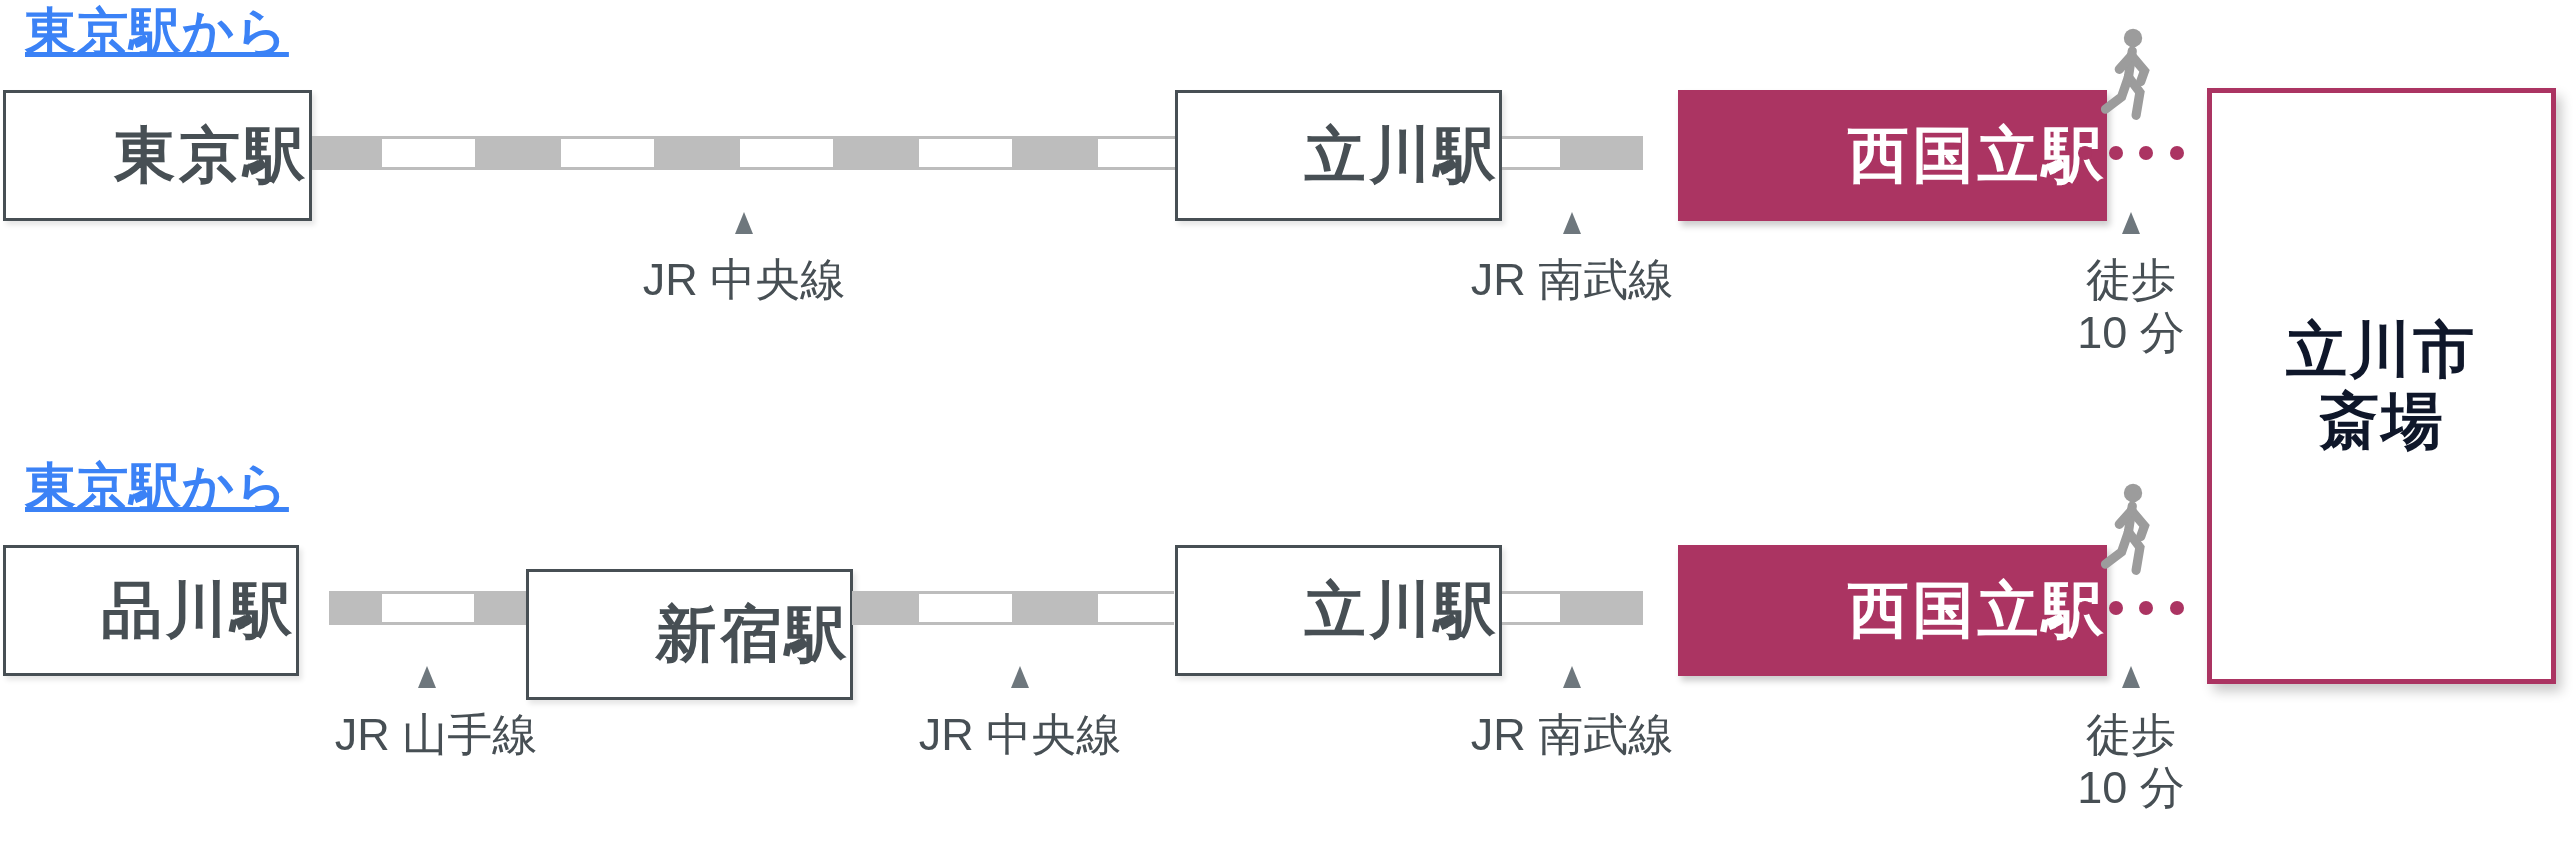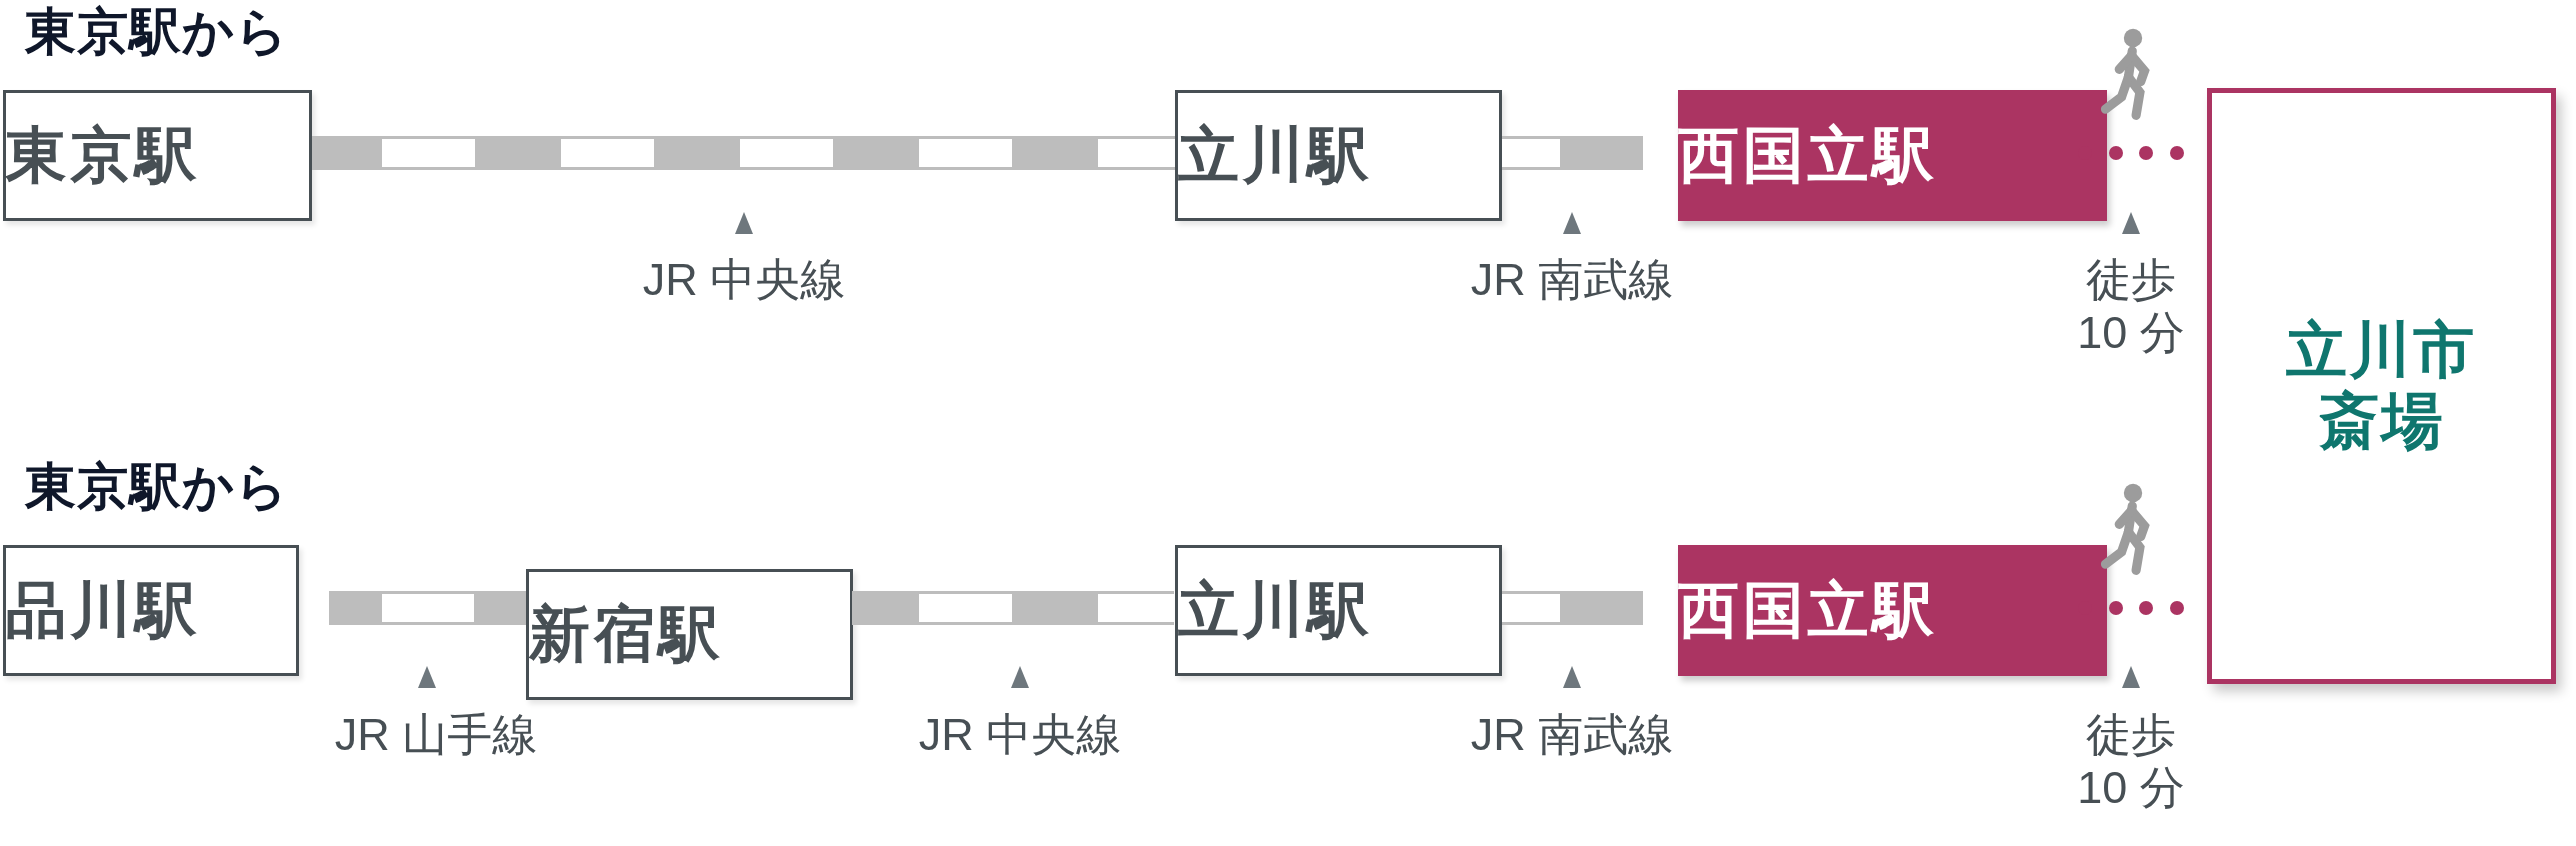--- a/index.html
+++ b/index.html
@@ -2,25 +2,25 @@
 <html style="font-size:10.3px"><head>
 <meta charset="utf-8">
 <style>
   html,body{margin:0;padding:0;background:#ffffff;}
   body{
     width:2576px;height:847px;position:relative;overflow:hidden;
     font-family:"Liberation Sans",sans-serif;color:#474f54;
   }
   .heading{
     position:absolute;left:25px;font-size:51px;font-weight:600;
-    color:#0f172a;line-height:1;white-space:nowrap;letter-spacing:1.3px;
+    color:#3b82f6;line-height:1;white-space:nowrap;letter-spacing:1.3px;text-decoration:underline;
   }
   .station{
     position:absolute;height:131px;box-sizing:border-box;
-    display:flex;align-items:center;justify-content:flex-start;
+    display:flex;align-items:center;justify-content:flex-end;
     background:#ffffff;border:3.8px solid #474f54;
     font-size:61px;font-weight:600;letter-spacing:3.8px;white-space:nowrap;
     box-shadow:2.6px 3.8px 5.1px rgba(0,0,0,0.10);
   }
   .station.highlight{
     background:#ab3462;border:none;color:#ffffff;
     box-shadow:3.2px 4.5px 6.4px rgba(0,0,0,0.20);
     margin-left:35px;
   }
   .track{
@@ -45,21 +45,21 @@
   .dot{width:14px;height:14px;border-radius:50%;background:#ab3462;}
   .walker{position:absolute;width:77px;height:98px;}
   .walker svg{width:100%;height:100%;}
   .dest{
     position:absolute;left:2207px;top:88px;width:349px;height:596px;
     box-sizing:border-box;background:#ffffff;border:5.1px solid #ab3462;
     box-shadow:6.4px 7.7px 11.5px rgba(0,0,0,0.22);
     display:flex;flex-direction:column;align-items:center;justify-content:center;
   }
   .dest .line{
-    font-size:61px;font-weight:600;color:#0f766e;line-height:1.16;
+    font-size:61px;font-weight:600;color:#0f172a;line-height:1.16;
     letter-spacing:2.6px;white-space:nowrap;
   }
 </style>
 </head>
 <body>
 
 <div>
 
   <div class="heading" style="top:6.4px">東京駅から</div>
 

